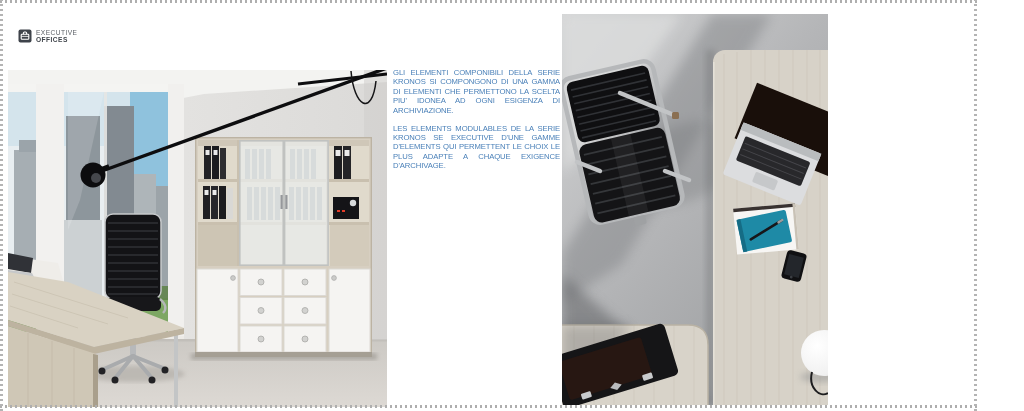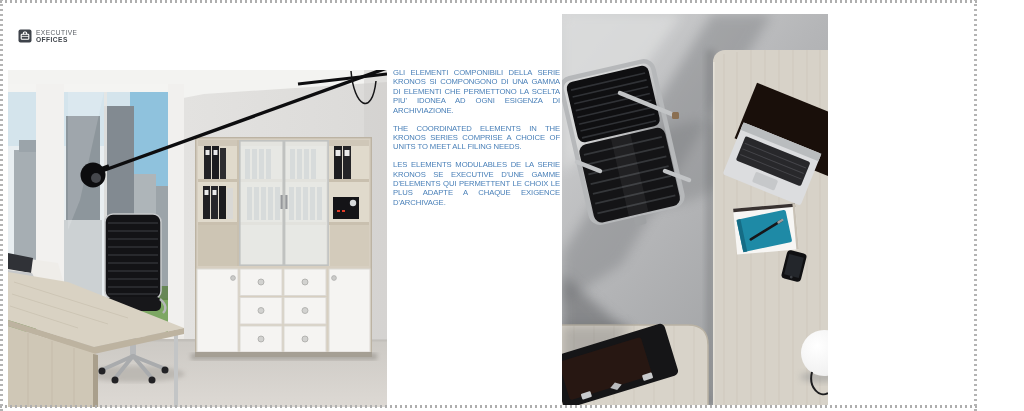--- a/index.html
+++ b/index.html
@@ -259,21 +259,20 @@
         <path d="M343,1 c3,36 21,46 25,10" fill="none" stroke="#151517" stroke-width="1.5"></path>
         <line x1="101" y1="96" x2="88" y2="101" stroke="#0c0c0e" stroke-width="4"></line>
         <circle cx="85" cy="105" r="12.5" fill="#0c0c0e"></circle>
         <circle cx="88" cy="108" r="5" fill="#45474c"></circle>
       </g>
     </svg>
   </figure>
 
   <section class="copy">
     <p lang="it">GLI ELEMENTI COMPONIBILI DELLA SERIE KRONOS SI COMPONGONO DI UNA GAMMA DI ELEMENTI CHE PERMETTONO LA SCELTA PIU' IDONEA AD OGNI ESIGENZA DI ARCHIVIAZIONE.</p>
-    <p lang="en">THE COORDINATED ELEMENTS IN THE KRONOS SERIES COMPRISE A CHOICE OF UNITS TO MEET ALL FILING NEEDS.</p>
     <p lang="fr">LES ELEMENTS MODULABLES DE LA SERIE KRONOS SE EXECUTIVE D'UNE GAMME D'ELEMENTS QUI PERMETTENT LE CHOIX LE PLUS ADAPTE A CHAQUE EXIGENCE D'ARCHIVAGE.</p>
   </section>
 
   <figure class="photo photo-right">
     <svg viewBox="0 0 266 391" preserveAspectRatio="none">
       <defs>
         <linearGradient id="rfloor" x1="0" y1="0" x2="0.8" y2="1">
           <stop offset="0" stop-color="#d4d5d6"></stop>
           <stop offset="0.5" stop-color="#b4b5b7"></stop>
           <stop offset="1" stop-color="#9a9c9e"></stop>

